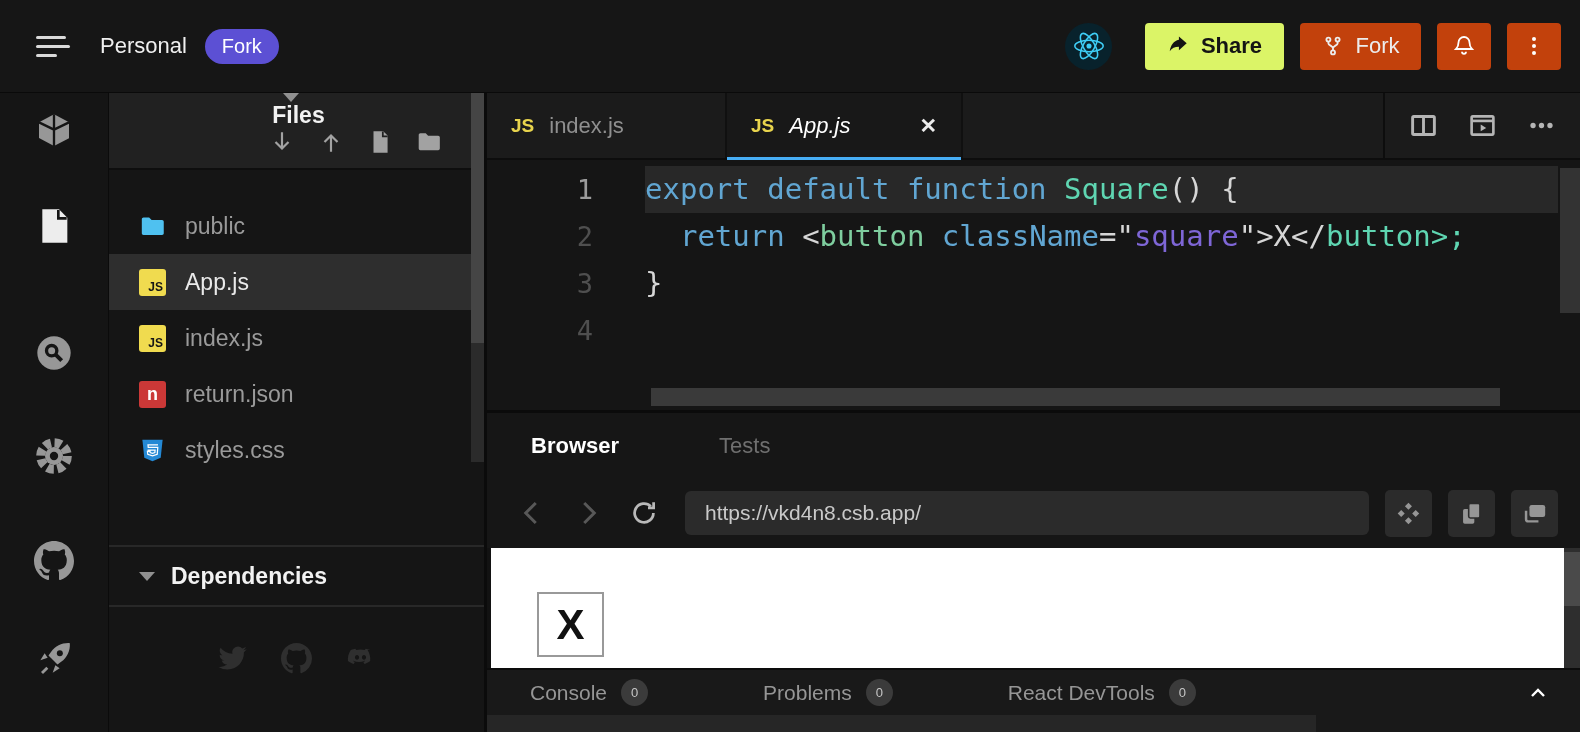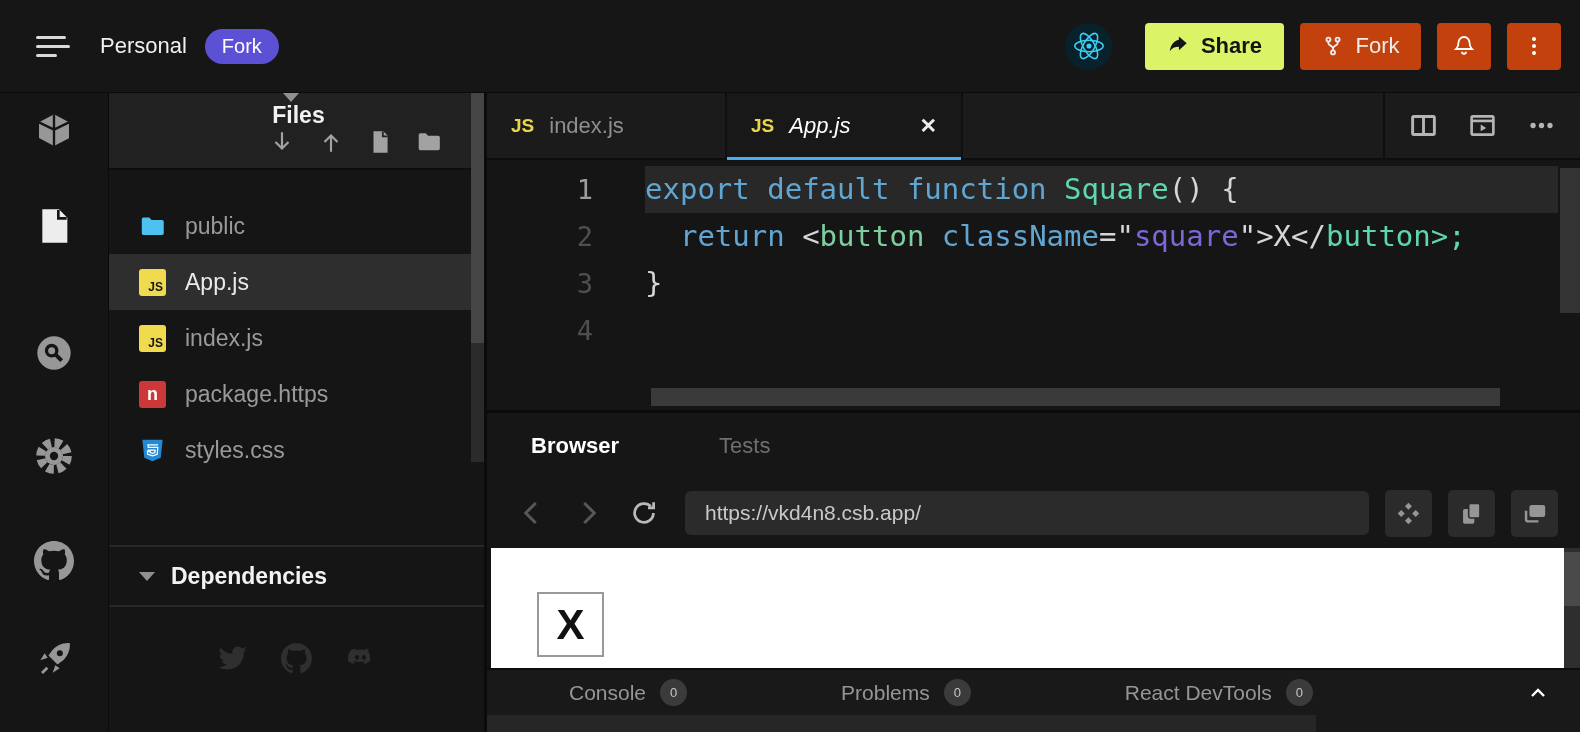--- a/index.html
+++ b/index.html
@@ -89,21 +89,21 @@
   .urlbar { flex:1; height:44px; background:#2b2b2b; border:none; border-radius:6px; color:#c9c9c9; font-size:21px; padding:0 20px; font-family:inherit; min-width:0; outline:none; }
   .nav-btn { width:47px; height:47px; flex:0 0 47px; border-radius:5px; background:#2b2b2b; color:#969696; display:flex; align-items:center; justify-content:center; margin-left:16px; cursor:pointer; }
   .nav-btn svg { width:27px; height:27px; }
 
   .preview { flex:0 0 120px; background:#ffffff; position:relative; border-left:4px solid #121212; }
   .sq-btn { position:absolute; left:46px; top:44px; width:67px; height:65px; background:#fff; border:2px solid #999; color:#111; font-weight:bold; font-size:42px; display:flex; align-items:center; justify-content:center; cursor:pointer; font-family:"Liberation Sans",sans-serif; }
   .pv-scroll { position:absolute; right:0; top:0; width:16px; height:100%; background:#2e2e2e; }
   .pv-thumb { width:100%; height:54px; background:#4a4a4a; margin-top:4px; }
 
   .console { flex:0 0 47px; background:#191919; display:flex; align-items:center; padding:0 30px 0 43px; gap:115px; border-top:2px solid #0c0c0c; }
-  .c-tab { display:flex; align-items:center; gap:14px; font-size:21px; color:#969696; cursor:pointer;margin-left:39px; }
+  .c-tab { display:flex; align-items:center; gap:14px; font-size:21px; color:#969696; cursor:pointer; }
   .c-badge { width:27px; height:27px; border-radius:50%; background:#3b3b3b; color:#c6c6c6; font-size:13px; display:flex; align-items:center; justify-content:center; }
   .c-chevron { margin-left:auto; color:#fff; width:24px; height:24px; cursor:pointer; }
   .bottom-strip { flex:0 0 17px; background:#191919; position:relative; }
   .bs-thumb { position:absolute; left:0; top:0; height:100%; width:829px; background:#262626; cursor:pointer; }
 </style>
 </head>
 <body>
 
 <div class="app">
 
@@ -236,21 +236,21 @@
           <div class="file-row selected">
             <span class="ficon js-badge">JS</span>
             <span>App.js</span>
           </div>
           <div class="file-row">
             <span class="ficon js-badge">JS</span>
             <span>index.js</span>
           </div>
           <div class="file-row">
             <span class="ficon npm-badge">n</span>
-            <span>package.https</span>
+            <span>return.json</span>
           </div>
           <div class="file-row">
             <span class="ficon"><svg viewBox="0 0 24 24">
                 <path d="M3 2.5h18l-1.7 16L12 21.5l-7.3-3z" fill="#2489D5"></path>
                 <path d="M16.9 7H8l.2 2.3h8.5l-.5 6-4.2 1.4-4.2-1.4-.3-2.6h2.3l.1 1.2 2.1.6 2.1-.6.2-2.3H7.6" fill="none" stroke="#fff" stroke-width="1.1"></path>
               </svg></span>
             <span>styles.css</span>
           </div>
         </div>
 

